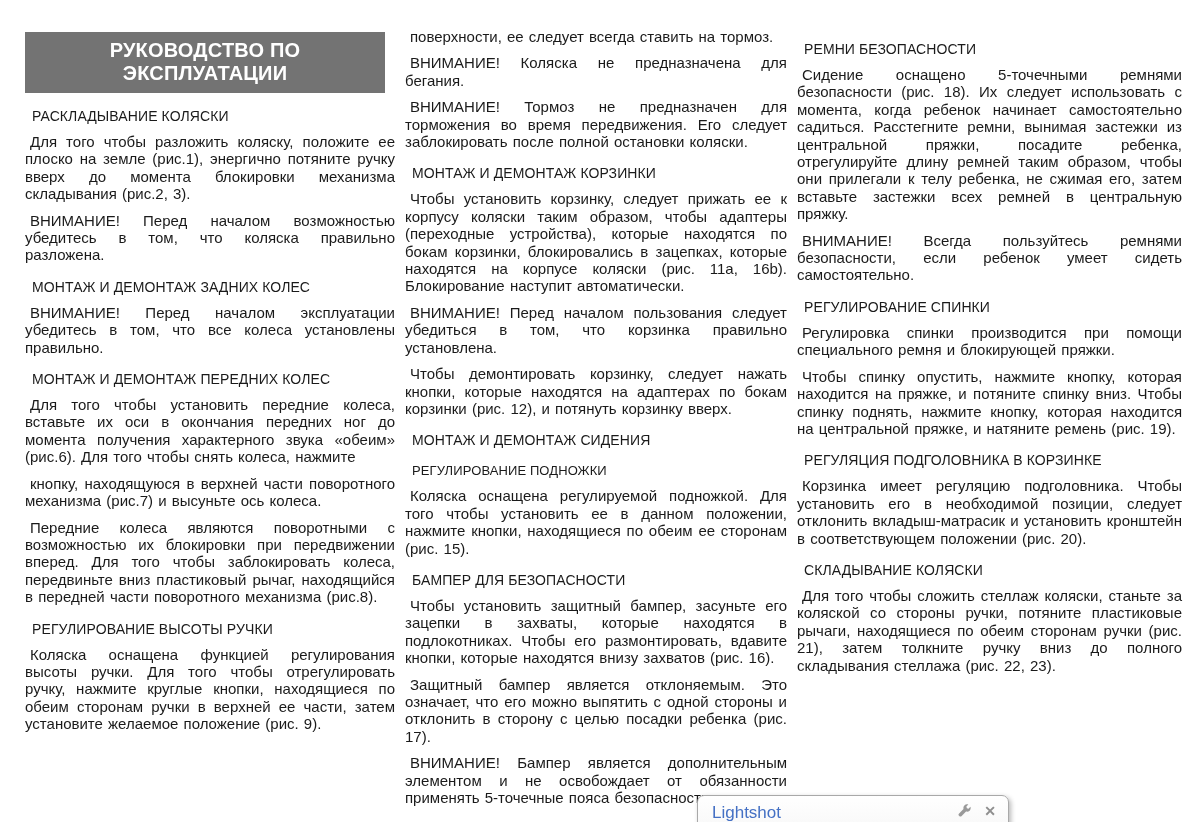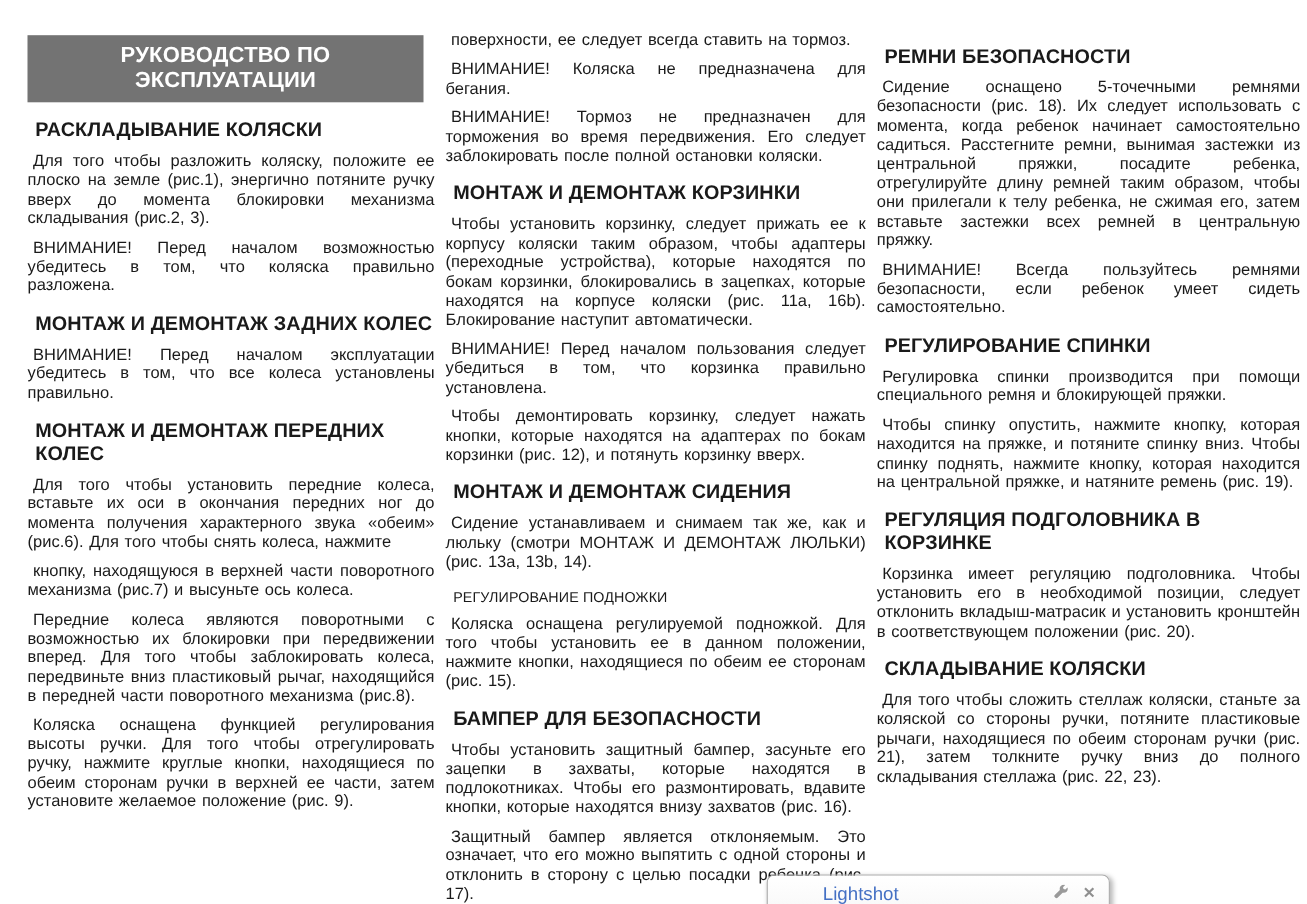--- a/index.html
+++ b/index.html
@@ -23,22 +23,22 @@
     font-weight: bold;
     font-size: 20px;
     letter-spacing: 0.2px;
     text-align: center;
     padding: 7px 4px 8px 4px;
     width: 352px;
     margin: 2px 0 14px 0;
   }
 
   .sec-h {
-    font-weight: bold;
-    font-size: 18px;
+    font-weight: normal;
+    font-size: 14px;
     margin: 15px 0 9px 0;
     padding-left: 7px;
     letter-spacing: 0.1px;
   }
   .sec-h.regular { font-weight: normal; font-size: 13px; }
 
   .para {
     font-size: 15px;
     line-height: 17.4px;
     text-align: justify;
@@ -56,21 +56,20 @@
     border: 1px solid #a9a9a9;
     border-radius: 7px 7px 0 0;
     box-shadow: 2px 2px 5px rgba(0,0,0,0.28);
     box-sizing: border-box;
   }
   .lightshot-title {
     position: absolute;
     left: 14px; top: 7px;
     color: #4470c4;
     font-size: 17px;
-    margin-left: 36px;
   }
   .ls-icons { position: absolute; right: 12px; top: 8px; display: flex; gap: 12px; align-items: center; }
   .ls-icon { width: 14px; height: 14px; cursor: pointer; display: inline-block; }
   .ls-icon svg { width: 14px; height: 14px; display: block; }
   .ls-close {
     color: #8f8f8f; font-size: 14px; font-weight: bold; line-height: 14px; cursor: pointer;
   }
 </style>
 </head>
 <body>
@@ -85,37 +84,37 @@
     <p class="para">ВНИМАНИЕ! Перед началом возможностью убедитесь в том, что коляска правильно разложена.</p>
 
     <div class="sec-h">МОНТАЖ И ДЕМОНТАЖ ЗАДНИХ КОЛЕС</div>
     <p class="para">ВНИМАНИЕ! Перед началом эксплуатации убедитесь в том, что все колеса установлены правильно.</p>
 
     <div class="sec-h">МОНТАЖ И ДЕМОНТАЖ ПЕРЕДНИХ КОЛЕС</div>
     <p class="para">Для того чтобы установить передние колеса, вставьте их оси в окончания передних ног до момента получения характерного звука «обеим» (рис.6). Для того чтобы снять колеса, нажмите</p>
     <p class="para">кнопку, находящуюся в верхней части поворотного механизма (рис.7) и высуньте ось колеса.</p>
     <p class="para">Передние колеса являются поворотными с возможностью их блокировки при передвижении вперед. Для того чтобы заблокировать колеса, передвиньте вниз пластиковый рычаг, находящийся в передней части поворотного механизма (рис.8).</p>
 
+    <div class="sec-h">РЕГУЛИРОВАНИЕ ВЫСОТЫ РУЧКИ</div>
     <p class="para">Коляска оснащена функцией регулирования высоты ручки. Для того чтобы отрегулировать ручку, нажмите круглые кнопки, находящиеся по обеим сторонам ручки в верхней ее части, затем установите желаемое положение (рис. 9).</p>
 
 
   </div>
 
   <div class="col col2">
     <p class="para">поверхности, ее следует всегда ставить на тормоз.</p>
     <p class="para">ВНИМАНИЕ! Коляска не предназначена для бегания.</p>
     <p class="para">ВНИМАНИЕ! Тормоз не предназначен для торможения во время передвижения. Его следует заблокировать после полной остановки коляски.</p>
 
     <div class="sec-h">МОНТАЖ И ДЕМОНТАЖ КОРЗИНКИ</div>
     <p class="para">Чтобы установить корзинку, следует прижать ее к корпусу коляски таким образом, чтобы адаптеры (переходные устройства), которые находятся по бокам корзинки, блокировались в зацепках, которые находятся на корпусе коляски (рис. 11a, 16b). Блокирование наступит автоматически.</p>
     <p class="para">ВНИМАНИЕ! Перед началом пользования следует убедиться в том, что корзинка правильно установлена.</p>
     <p class="para">Чтобы демонтировать корзинку, следует нажать кнопки, которые находятся на адаптерах по бокам корзинки (рис. 12), и потянуть корзинку вверх.</p>
 
     <div class="sec-h">МОНТАЖ И ДЕМОНТАЖ СИДЕНИЯ</div>
-    <p class="para">Сидение устанавливаем и снимаем так же, как и люльку (смотри МОНТАЖ И ДЕМОНТАЖ ЛЮЛЬКИ)(рис. 13a, 13b, 14).</p>
 
     <div class="sec-h regular">РЕГУЛИРОВАНИЕ ПОДНОЖКИ</div>
     <p class="para">Коляска оснащена регулируемой подножкой. Для того чтобы установить ее в данном положении, нажмите кнопки, находящиеся по обеим ее сторонам (рис. 15).</p>
 
     <div class="sec-h">БАМПЕР ДЛЯ БЕЗОПАСНОСТИ</div>
     <p class="para">Чтобы установить защитный бампер, засуньте его зацепки в захваты, которые находятся в подлокотниках. Чтобы его размонтировать, вдавите кнопки, которые находятся внизу захватов (рис. 16).</p>
     <p class="para">Защитный бампер является отклоняемым. Это означает, что его можно выпятить с одной стороны и отклонить в сторону с целью посадки ребенка (рис. 17).</p>
     <p class="para">ВНИМАНИЕ! Бампер является дополнительным элементом и не освобождает от обязанности применять 5-точечные пояса безопасности.</p>
   </div>
 

